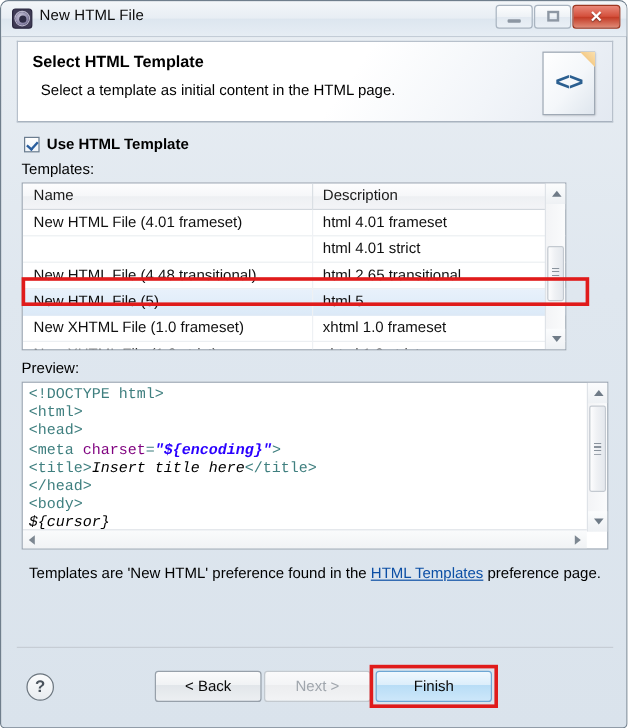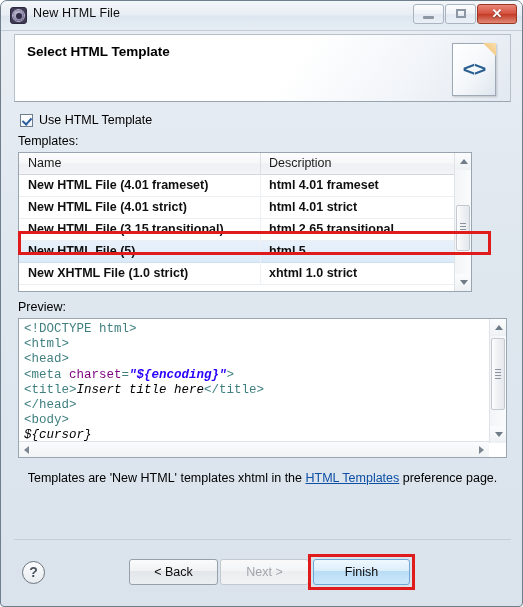--- a/index.html
+++ b/index.html
@@ -173,20 +173,21 @@
   }
 
   
   #use-template-row {
     position: absolute;
     left: 19px; top: 110px;
     height: 18px;
     display: flex;
     align-items: center;
     cursor: default;
+    font-weight: bold;
   }
   .cbox {
     width: 13px; height: 13px;
     box-sizing: border-box;
     border: 1px solid #6b7d8f;
     background: linear-gradient(to bottom, #ffffff 0%, #f0f4f8 100%);
     position: relative;
     margin-right: 6px;
     flex: none;
   }
@@ -250,21 +251,20 @@
     position: absolute;
     left: 0; top: 22px;
     width: 470px;
   }
   .row {
     position: relative;
     height: 22px;
     box-sizing: border-box;
     border-bottom: 1px solid #eceff2;
     cursor: default;
-    font-weight: bold;
   }
   .row.selected {
     background: linear-gradient(to bottom, #e8f1fb 0%, #dceaf8 100%);
     border-bottom: 1px solid #cfe0f2;
   }
   .row .cell-name {
     position: absolute;
     left: 9px; top: 3px;
     font-size: 12.5px;
     color: #101010;
@@ -482,20 +482,21 @@
     <div class="winbtn" id="btn-max">
       <div class="glyph"></div>
     </div>
     <div class="winbtn" id="btn-close">
       <div class="glyph">✕</div>
     </div>
   </div>
 
   <div id="header">
     <div id="header-title">Select HTML Template</div>
+    <div id="header-desc">Select a template as initial content in the HTML page.</div>
     <div id="header-icon">
       <div class="page"></div>
       <div class="fold2"></div>
       <div class="code">&lt;&gt;</div>
     </div>
   </div>
 
   <div id="use-template-row">
     <div class="cbox"></div>
     <div id="use-template-label">Use HTML Template</div>
@@ -509,32 +510,36 @@
       <div class="th" id="th-desc">Description</div>
       <div id="col-split"></div>
     </div>
     <div id="rows">
         <div class="row">
           <div class="cell-name">New HTML File (4.01 frameset)</div>
           <div class="cell-desc">html 4.01 frameset</div>
           <div class="vsplit"></div>
         </div>
         <div class="row">
-          <div class="cell-name">New HTML File (4.01 strict)</div>
           <div class="cell-desc">html 4.01 strict</div>
           <div class="vsplit"></div>
         </div>
         <div class="row">
-          <div class="cell-name">New HTML File (3.15 transitional)</div>
+          <div class="cell-name">New HTML File (4.48 transitional)</div>
           <div class="cell-desc">html 2.65 transitional</div>
           <div class="vsplit"></div>
         </div>
         <div class="row selected">
           <div class="cell-name">New HTML File (5)</div>
           <div class="cell-desc">html 5</div>
+          <div class="vsplit"></div>
+        </div>
+        <div class="row">
+          <div class="cell-name">New XHTML File (1.0 frameset)</div>
+          <div class="cell-desc">xhtml 1.0 frameset</div>
           <div class="vsplit"></div>
         </div>
         <div class="row">
           <div class="cell-name">New XHTML File (1.0 strict)</div>
           <div class="cell-desc">xhtml 1.0 strict</div>
           <div class="vsplit"></div>
         </div>
       </div>
     <div class="vscroll" id="table-vscroll">
       <div class="arrow up">
@@ -574,21 +579,21 @@
       <div class="harrow left">
           <div class="tri"></div>
         </div>
       <div class="harrow right">
           <div class="tri"></div>
         </div>
     </div>
   </div>
 
   <div id="footer-note">
-    <span>Templates are 'New HTML' templates xhtml in the </span><span id="footer-link">HTML Templates</span><span> preference page.</span>
+    <span>Templates are 'New HTML' preference found in the </span><span id="footer-link">HTML Templates</span><span> preference page.</span>
   </div>
 
   <div id="sep"></div>
   <div id="help-icon">?</div>
   <div class="dlgbtn" id="btn-back">&lt; Back</div>
   <div class="dlgbtn" id="btn-finish">Finish</div>
   <div class="dlgbtn" id="btn-next">Next &gt;</div>
 
   <div class="annot" id="annot-row"></div>
   <div class="annot" id="annot-finish"></div>

